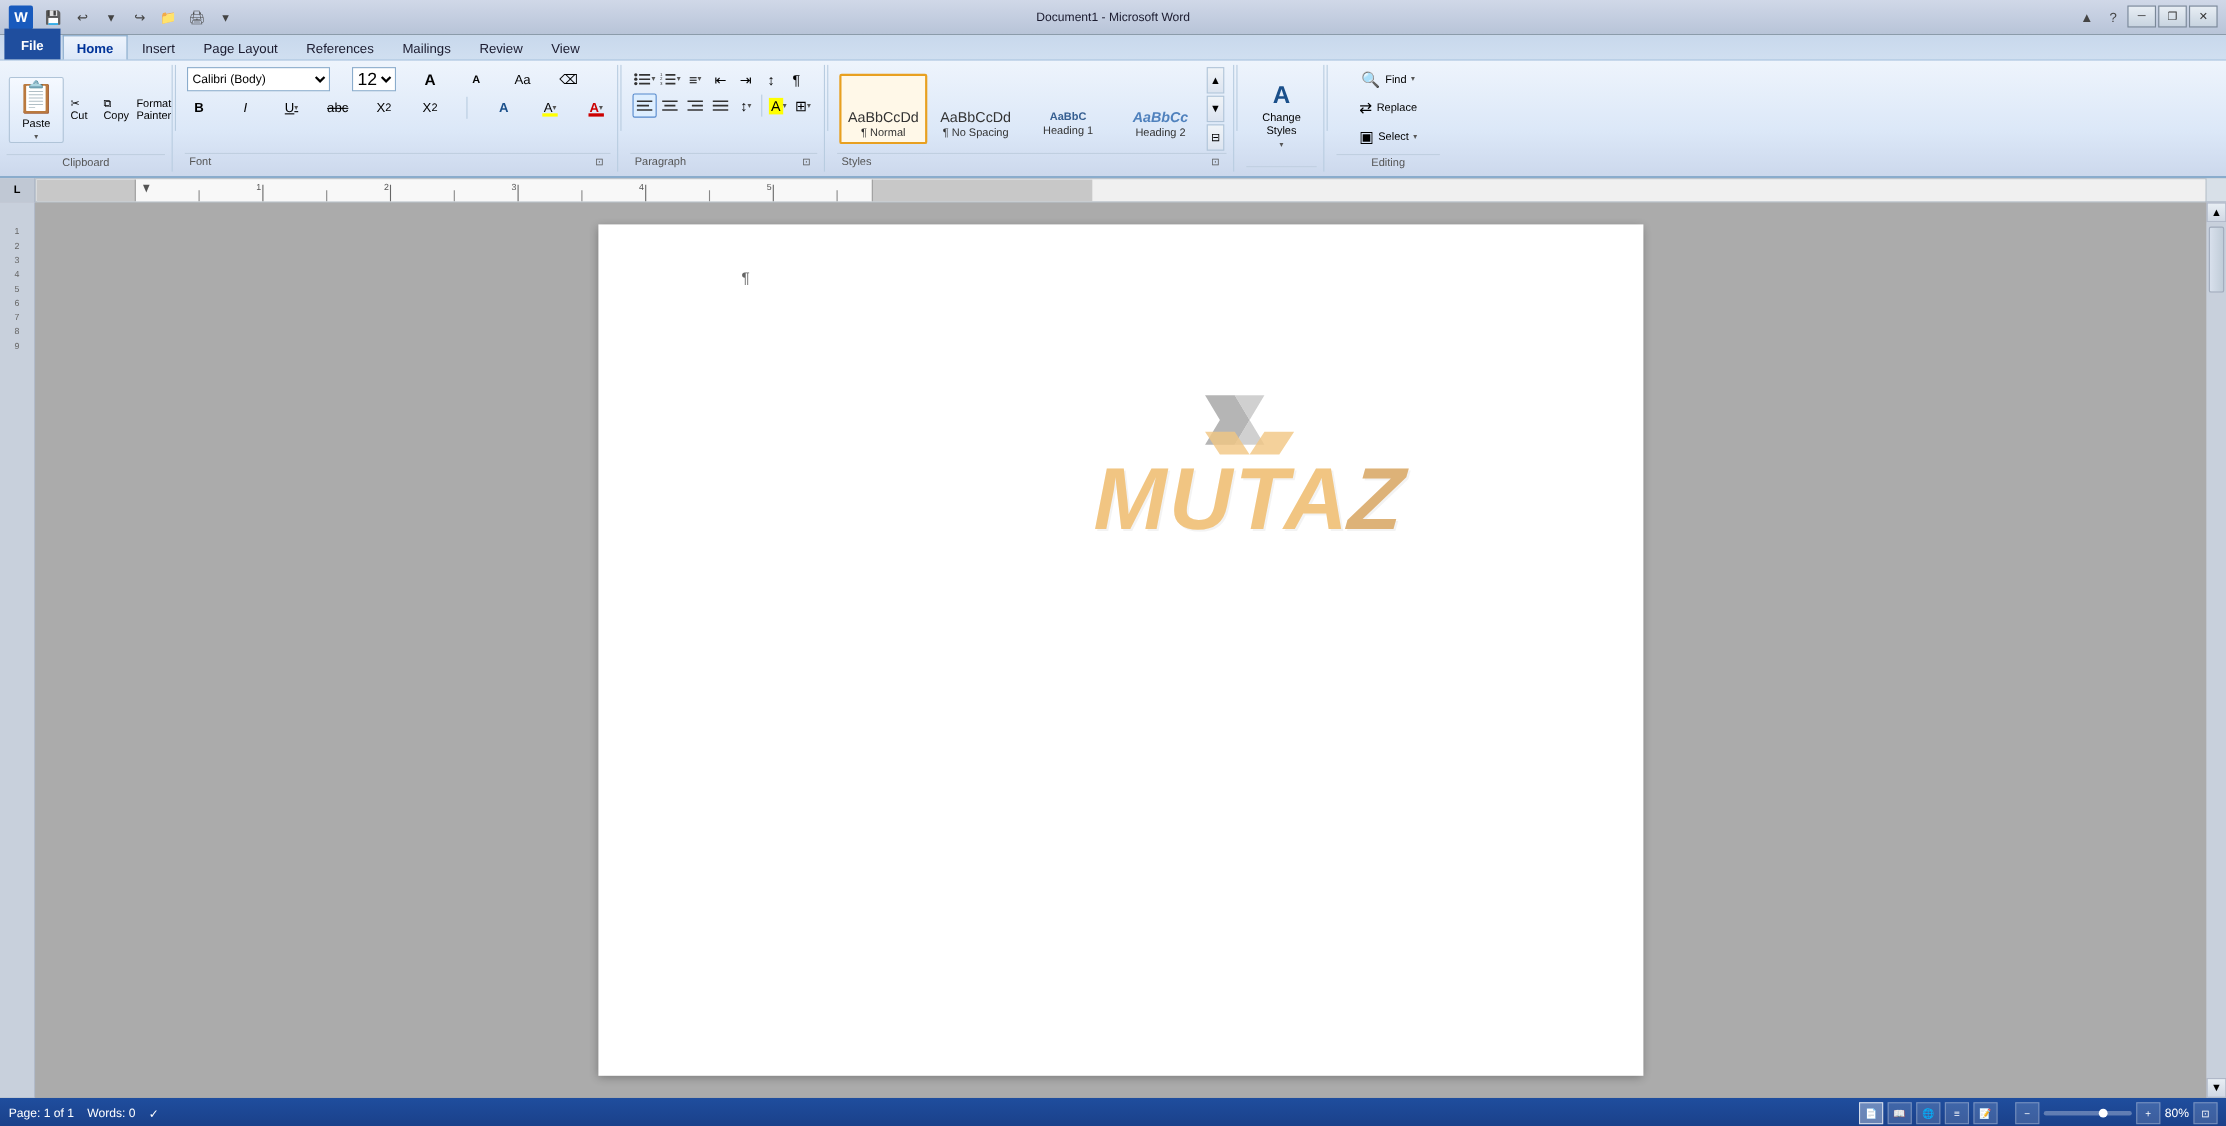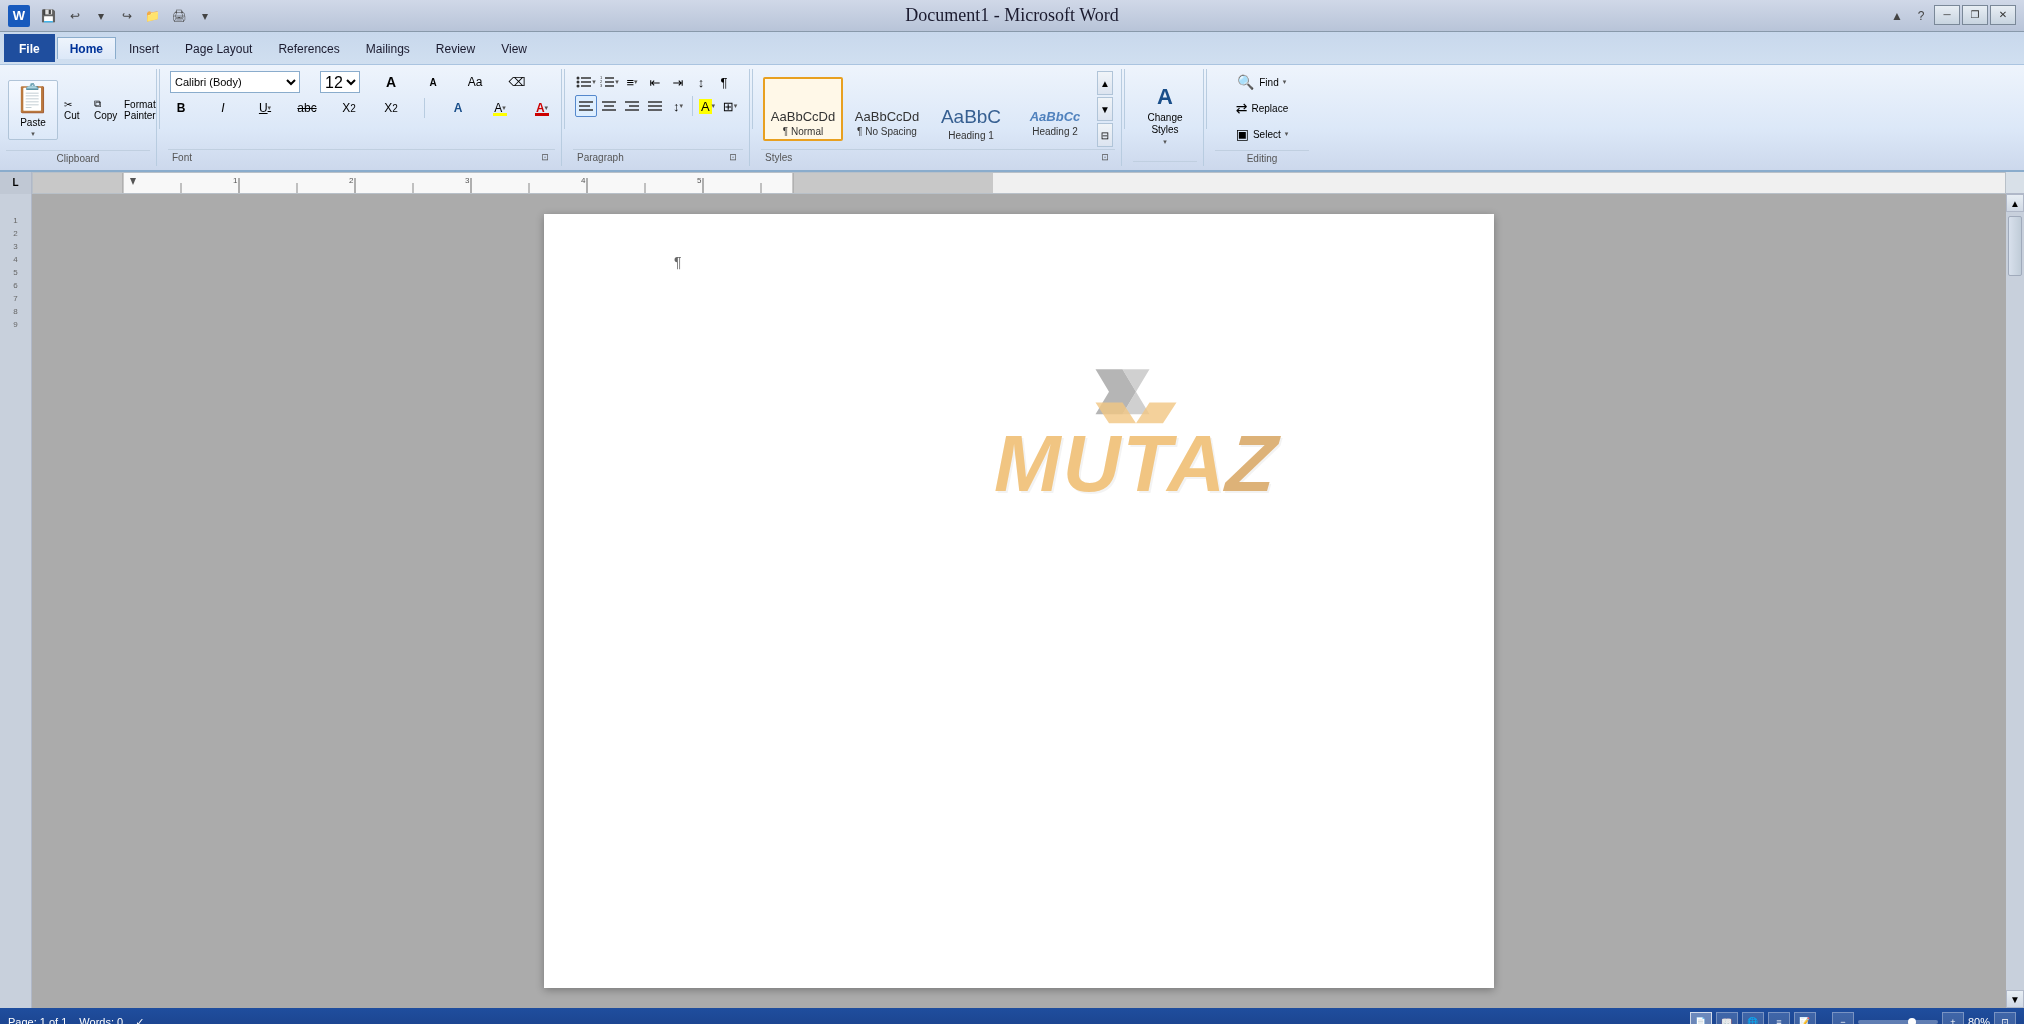--- a/index.html
+++ b/index.html
@@ -12,23 +12,22 @@
       display: flex;
       align-items: center;
       justify-content: space-between;
       padding: 0 8px;
       border-bottom: 1px solid #8899aa;
     }
     #title-bar-title {
       position: absolute;
       left: 50%;
       transform: translateX(-50%);
-      font-size: 18px;
+      font-size: 11px;
       color: #1a1a2e;
-      font-family: Liberation Serif, serif;
     }
     #title-bar-left {
       display: flex;
       align-items: center;
       gap: 4px;
     }
     .win-btn {
       width: 26px;
       height: 20px;
       border: 1px solid #7a8898;
@@ -67,22 +66,22 @@
       background: transparent;
     }
 
     
     #ribbon {
       background: linear-gradient(to bottom, #dce6f1, #c8d8ec);
       border-bottom: 2px solid #8aaccc;
     }
     #tabs-bar {
       display: flex;
-      align-items: center;
-      height: 32px;
+      align-items: flex-end;
+      height: 22px;
       padding: 0 4px;
       background: linear-gradient(to bottom, #c8d8ec, #d0dff0);
     }
     .tab {
       padding: 6px 12px;
       font-size: 12px;
       color: #1a1a2e;
       cursor: pointer;
       border: 1px solid transparent;
       border-bottom: none;
@@ -674,21 +673,21 @@
               <div class="style-preview" style="font-size:13px;color:#333;">AaBbCcDd</div>
               <div class="style-label">¶ Normal</div>
             </div>
 
             <div class="style-item">
               <div class="style-preview" style="font-size:13px;color:#333;">AaBbCcDd</div>
               <div class="style-label">¶ No Spacing</div>
             </div>
 
             <div class="style-item">
-              <div class="style-preview" style="font-size:19px;color:#365f91;font-weight:normal;">AaBbC</div>
+              <div class="style-preview" style="font-size:10px;color:#365f91;font-weight:bold;">AaBbC</div>
               <div class="style-label">Heading 1</div>
             </div>
 
             <div class="style-item">
               <div class="style-preview" style="font-size:13px;color:#4f81bd;font-style:italic;font-weight:bold;">AaBbCc</div>
               <div class="style-label">Heading 2</div>
             </div>
           </div>
           <div style="display:flex;flex-direction:column;gap:2px;">
             <div class="styles-scroll-btn">▲</div>

